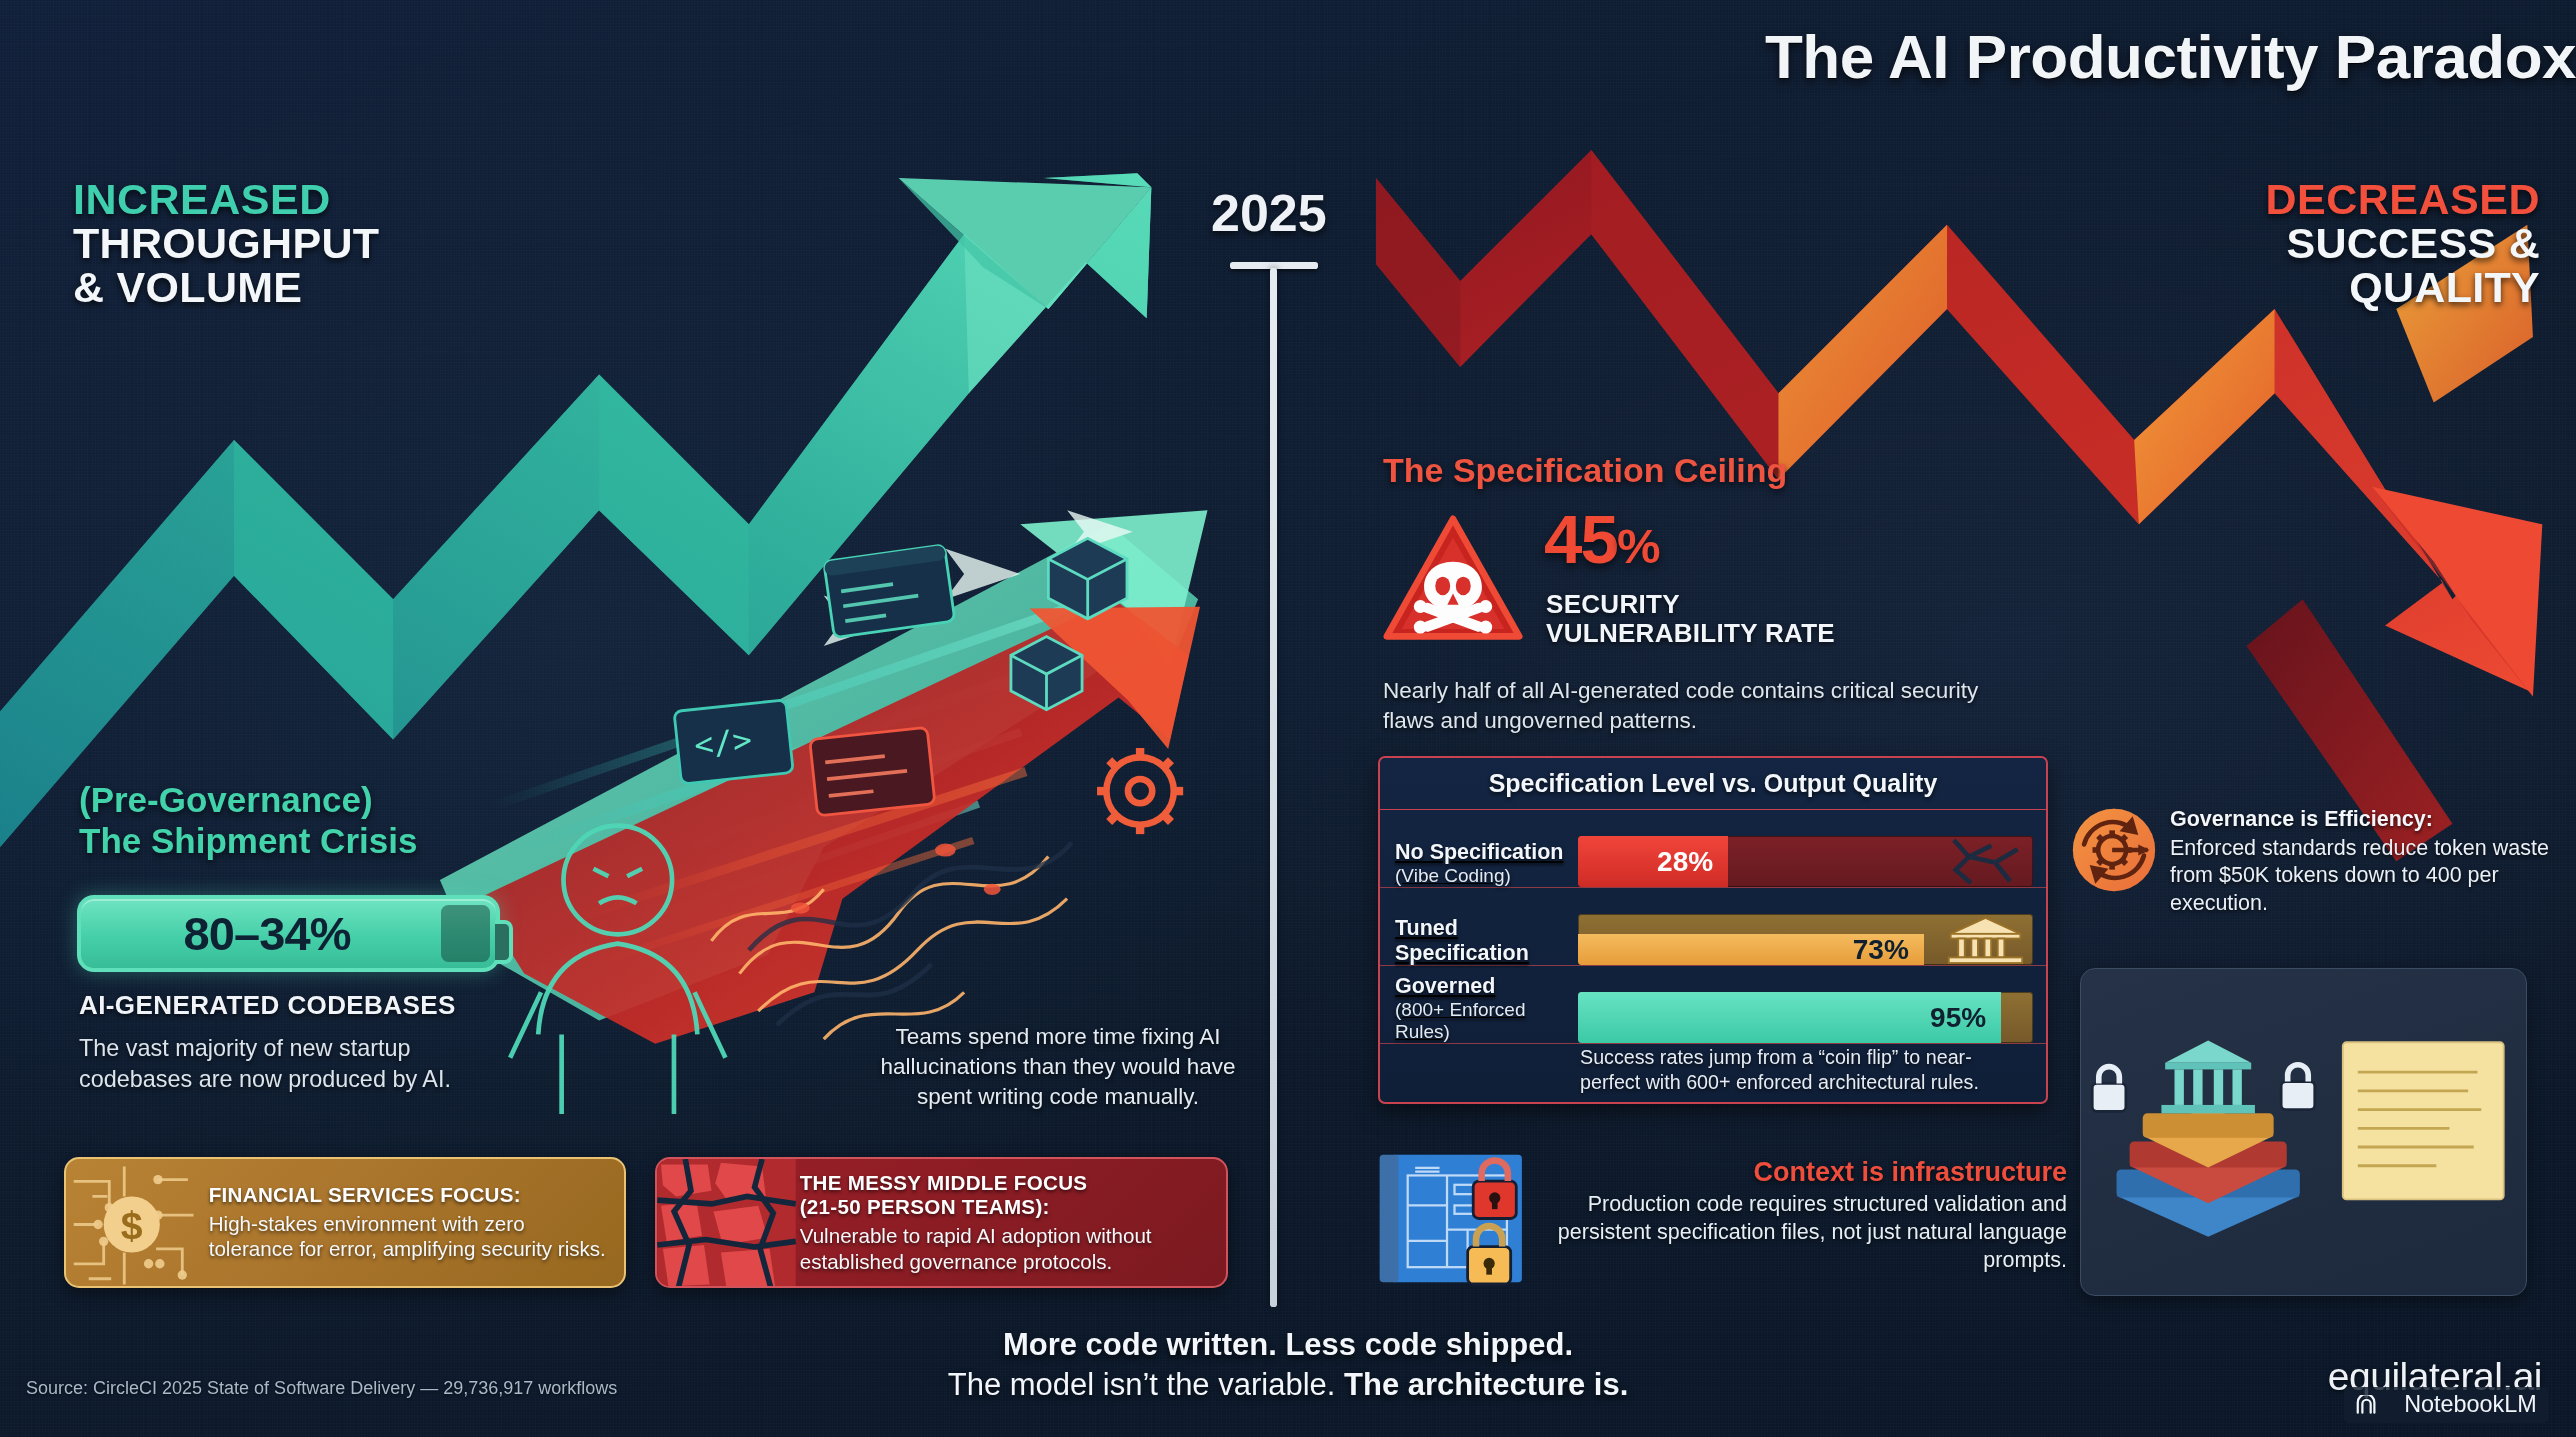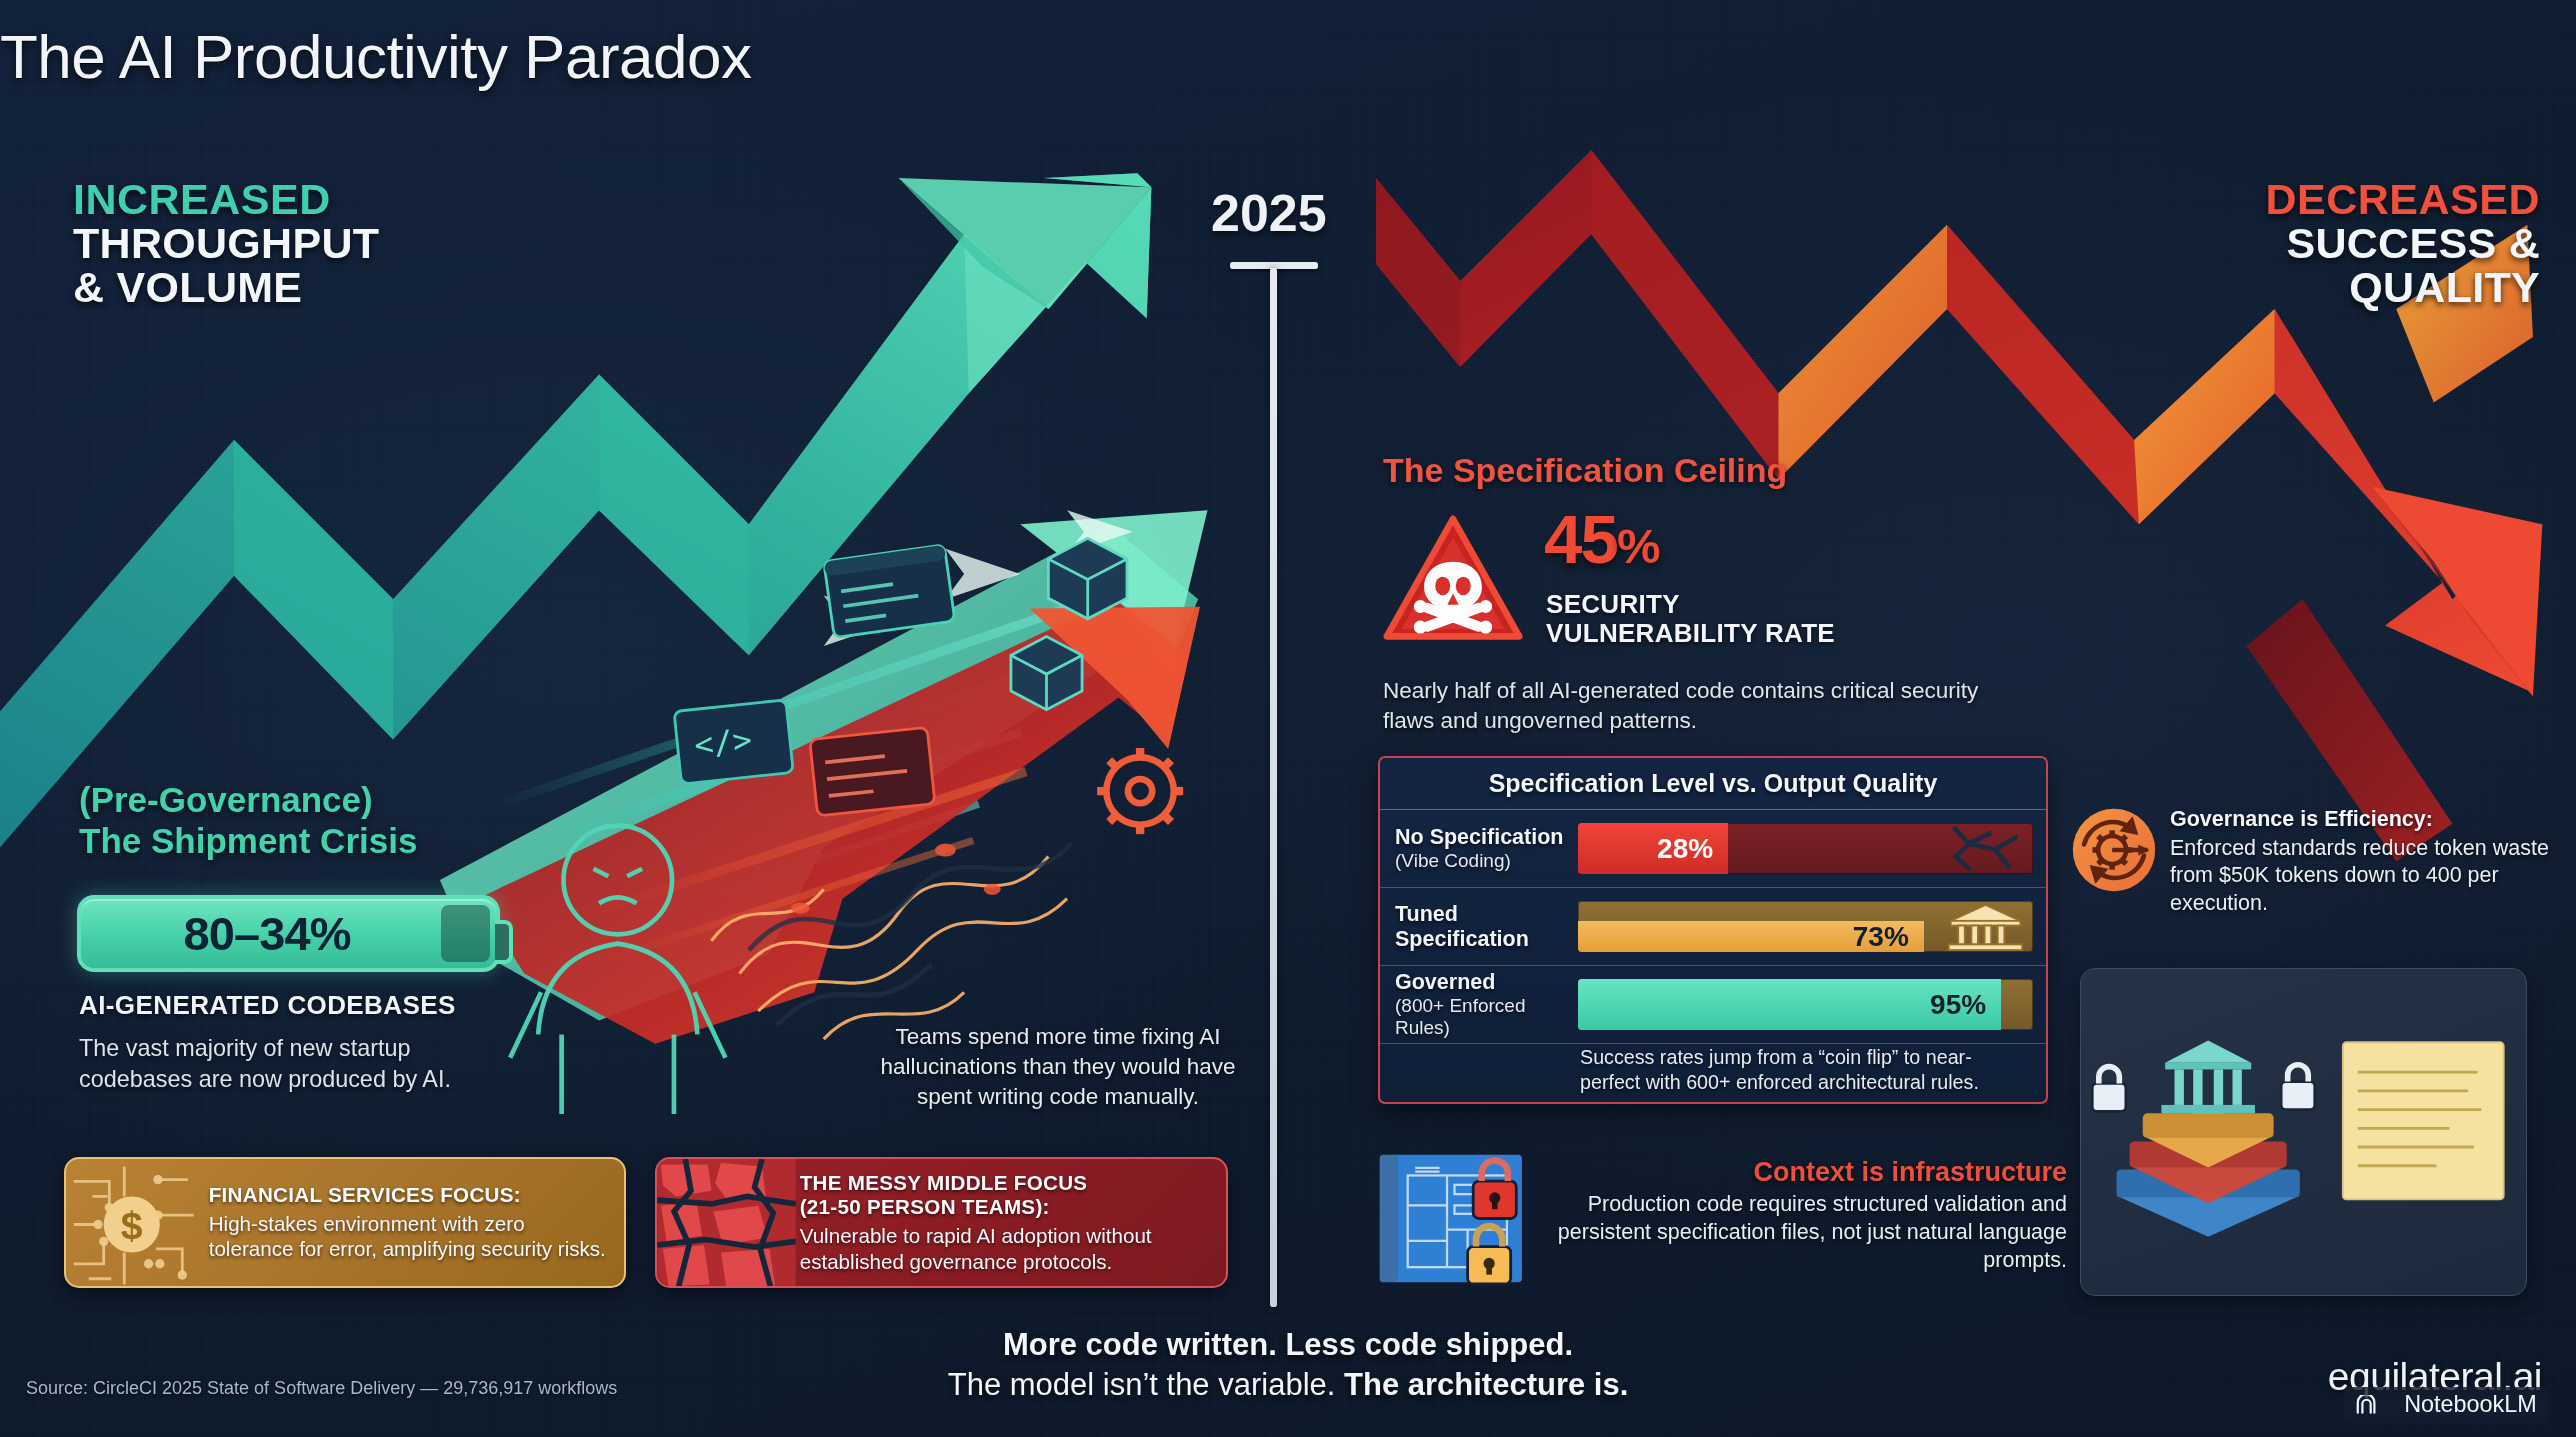--- a/index.html
+++ b/index.html
@@ -25,22 +25,22 @@
       repeating-linear-gradient(0deg, rgba(255,255,255,.012) 0 0.9px, transparent 0.9px 2.8px),
       repeating-linear-gradient(90deg, rgba(255,255,255,.010) 0 0.9px, transparent 0.9px 2.8px);
     z-index: 1;
   }
   .layer-art { position:absolute; inset:0; z-index:2; }
   .layer-ui  { position:absolute; inset:0; z-index:6; }
 
   
   .title {
     position:absolute; top:20.6px; left:0; width:100%;
-    text-align:left;
-    font-size:62px; font-weight:normal; letter-spacing:-0.5px;
+    text-align:right;
+    font-size:62px; font-weight:bold; letter-spacing:-0.5px;
     color:#f2f5f8;
     text-shadow: 0 3.7px 9.4px rgba(0,0,0,.65), 0 0.9px 0 rgba(0,0,0,.8);
   }
 
   
   .side-head { position:absolute; line-height:1.02; }
   .side-head .kicker {
     font-size:43px; font-weight:bold; letter-spacing:0.5px;
     text-shadow: 0 2.8px 6.6px rgba(0,0,0,.7);
   }
@@ -169,22 +169,22 @@
     border:2.8px solid #c94250; border-radius:7px;
     box-shadow:0 7.5px 22.5px rgba(0,0,0,.5);
   }
   #chart-title {
     height:52px; display:flex; align-items:center; justify-content:center;
     font-size:25px; font-weight:bold; color:#f3f6fa;
     border-bottom:1.9px solid #c94250;
     text-shadow:0 1.9px 4.7px rgba(0,0,0,.7);
   }
   .bar-row {
-    display:flex; align-items:center; height:78px;
-    padding:0 13px 0 15px; border-bottom:1.9px solid #8d3a47;
+    display:flex; align-items:flex-end; height:78px;
+    padding:0 13px 0 15px; border-bottom:1.9px solid #8d3a47;text-decoration:underline;
   }
   .bar-row:last-of-type { border-bottom:none; }
   .bar-label { width:183px; flex:none; }
   .bar-label .l1 {
     font-size:21.5px; font-weight:bold; color:#f2f6fa; line-height:1.14;
     text-shadow:0 1.9px 3.7px rgba(0,0,0,.7);
   }
   .bar-label .l2 {
     font-size:19px; color:#e3eaf1; line-height:1.16;
     text-shadow:0 1.9px 3.7px rgba(0,0,0,.7);

